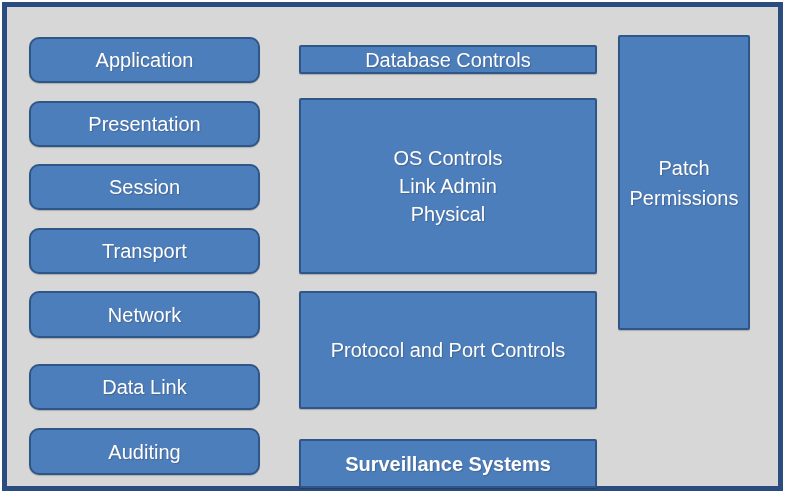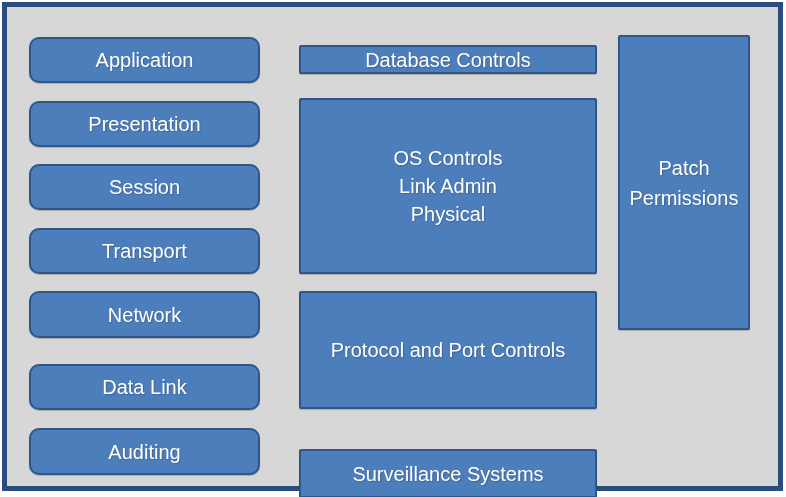--- a/index.html
+++ b/index.html
@@ -46,21 +46,21 @@
   .osi-3 { top: 221px; }
   .osi-4 { top: 284px; height: 47px; }
   .osi-5 { top: 357px; }
   .osi-6 { top: 421px; height: 47px; }
 
   
   .mid { left: 292px; width: 298px; }
   #box-database     { top: 38px;  height: 29px; }
   #box-os-controls  { top: 91px;  height: 176px; }
   #box-protocol     { top: 284px; height: 118px; align-items: center; }
-  #box-surveillance { top: 442px; height: 49px; }
+  #box-surveillance { top: 432px; height: 49px; font-weight: bold; }
   #box-os-controls .line { line-height: 28px; }
 
   
   #box-patch {
     left: 611px; top: 28px;
     width: 132px; height: 295px;
   }
   #box-patch .line { line-height: 30px; }
 </style>
 </head>

